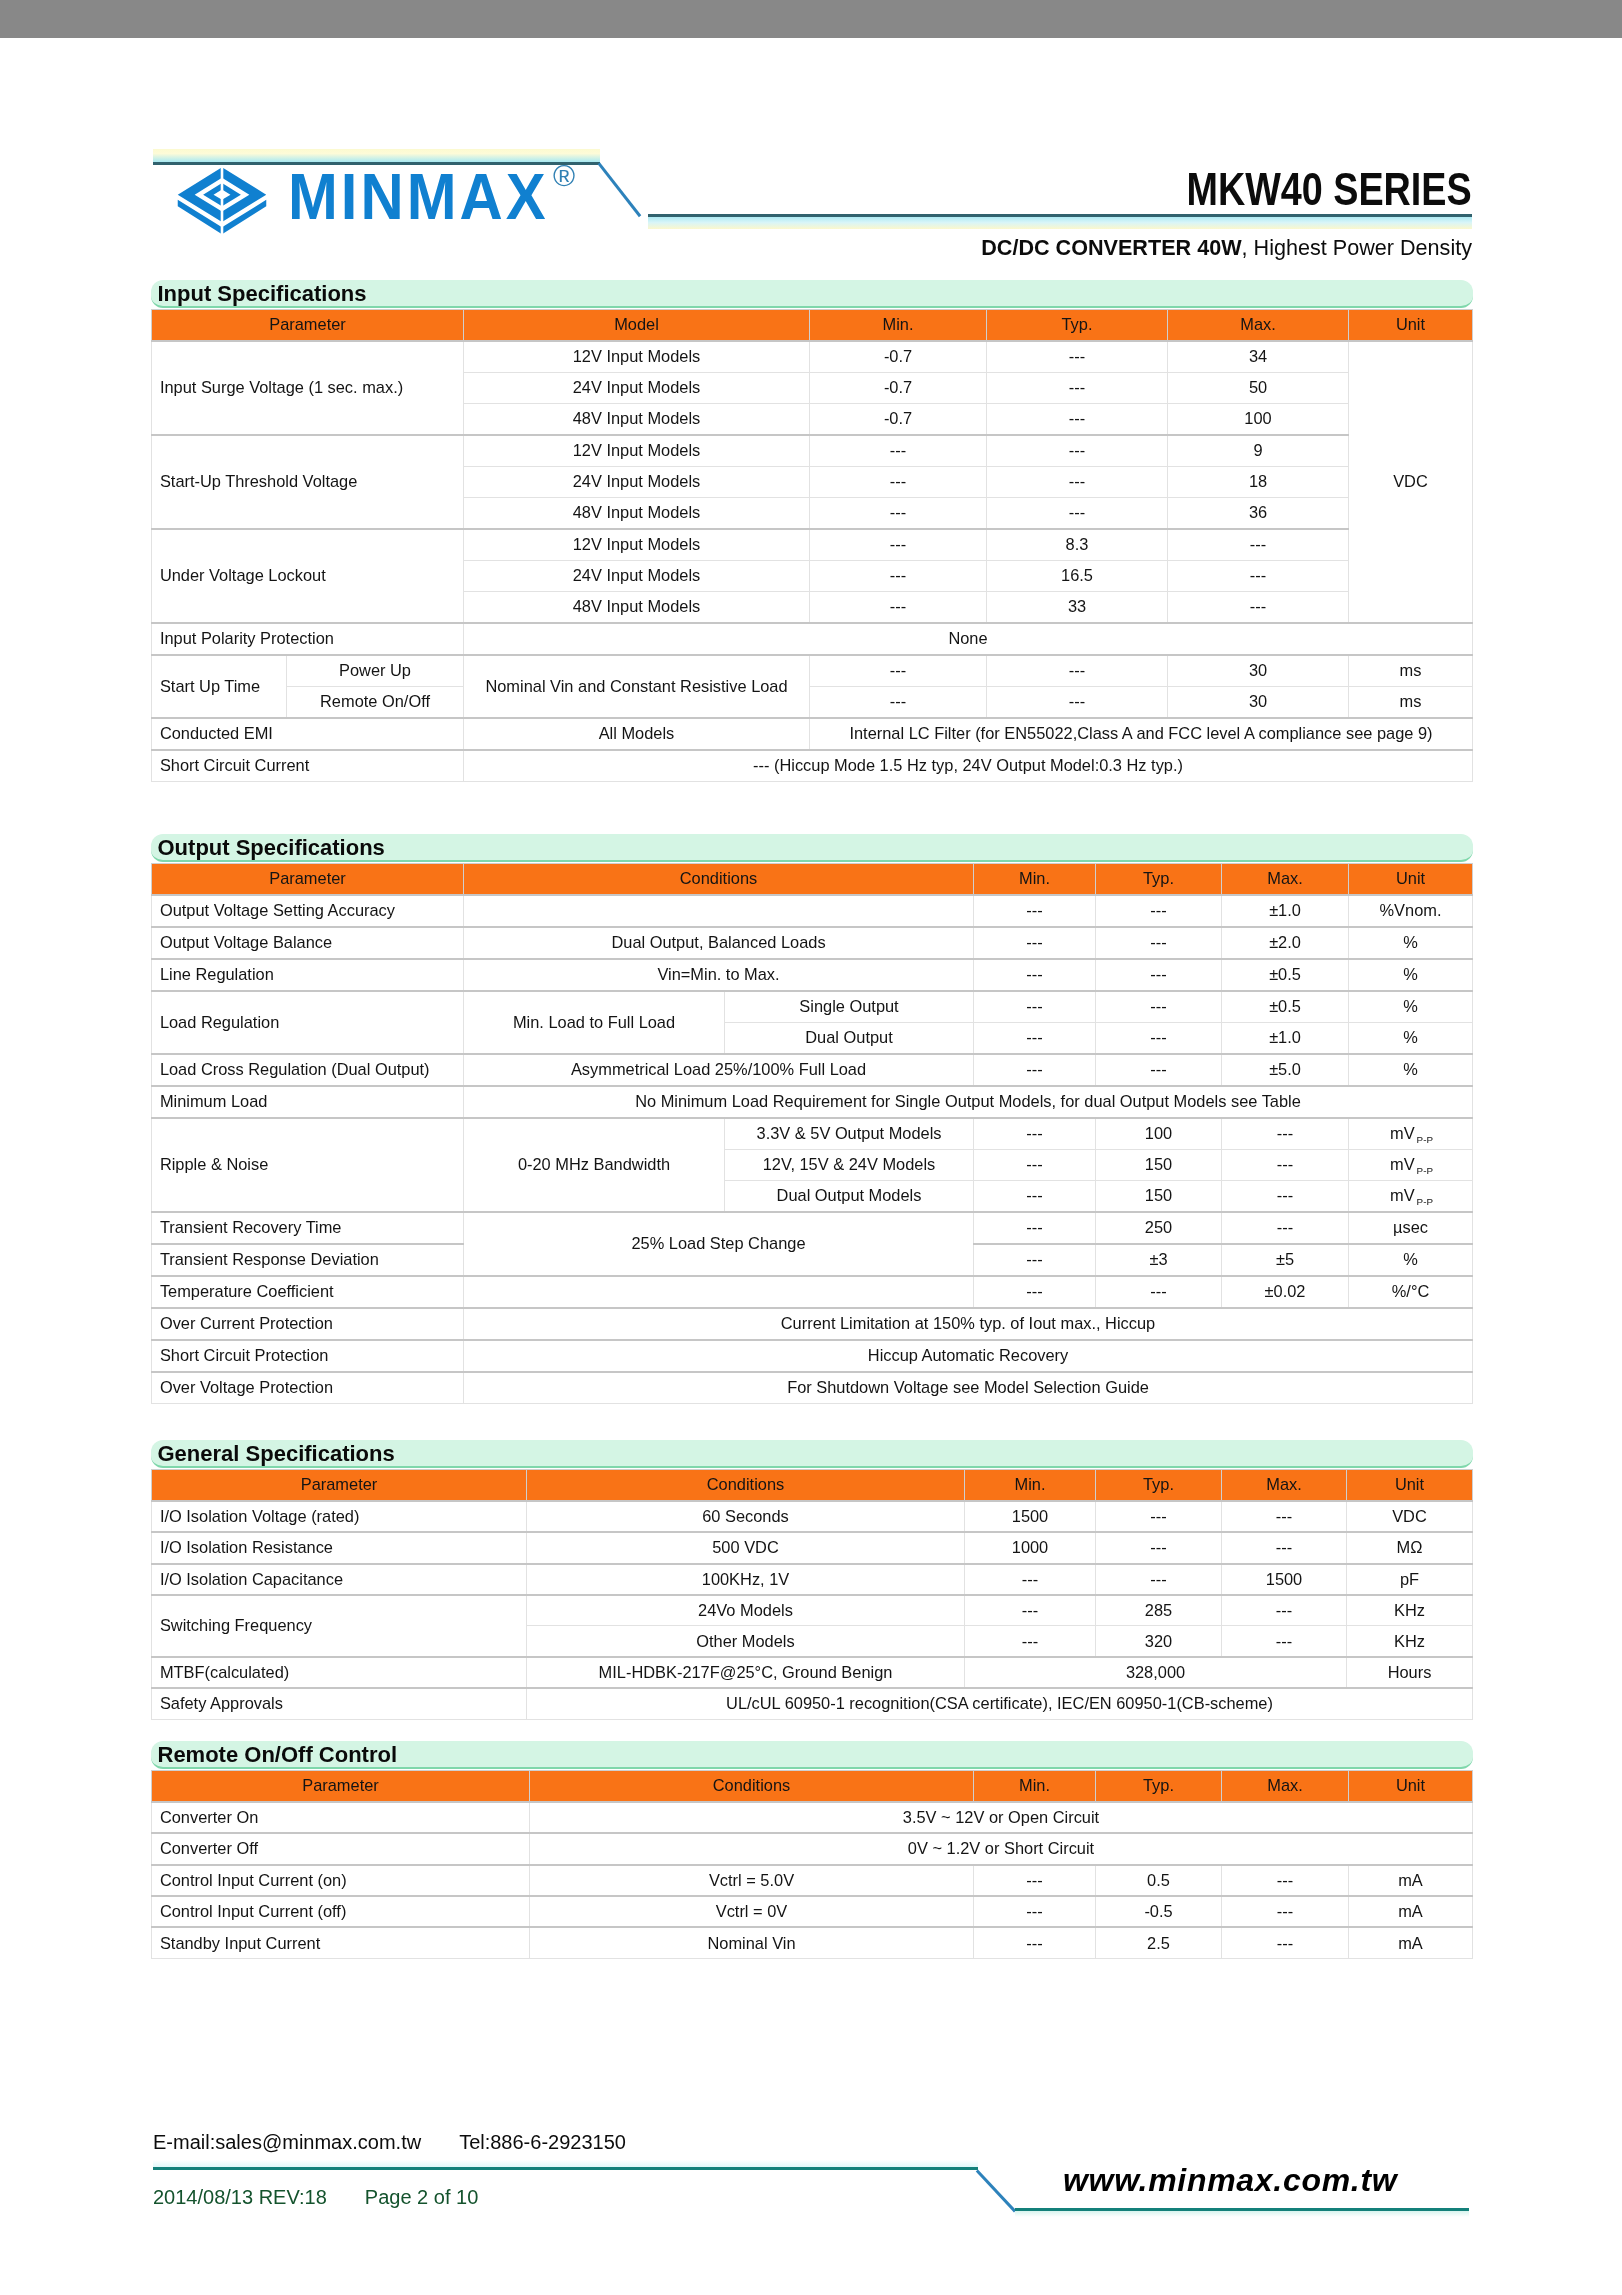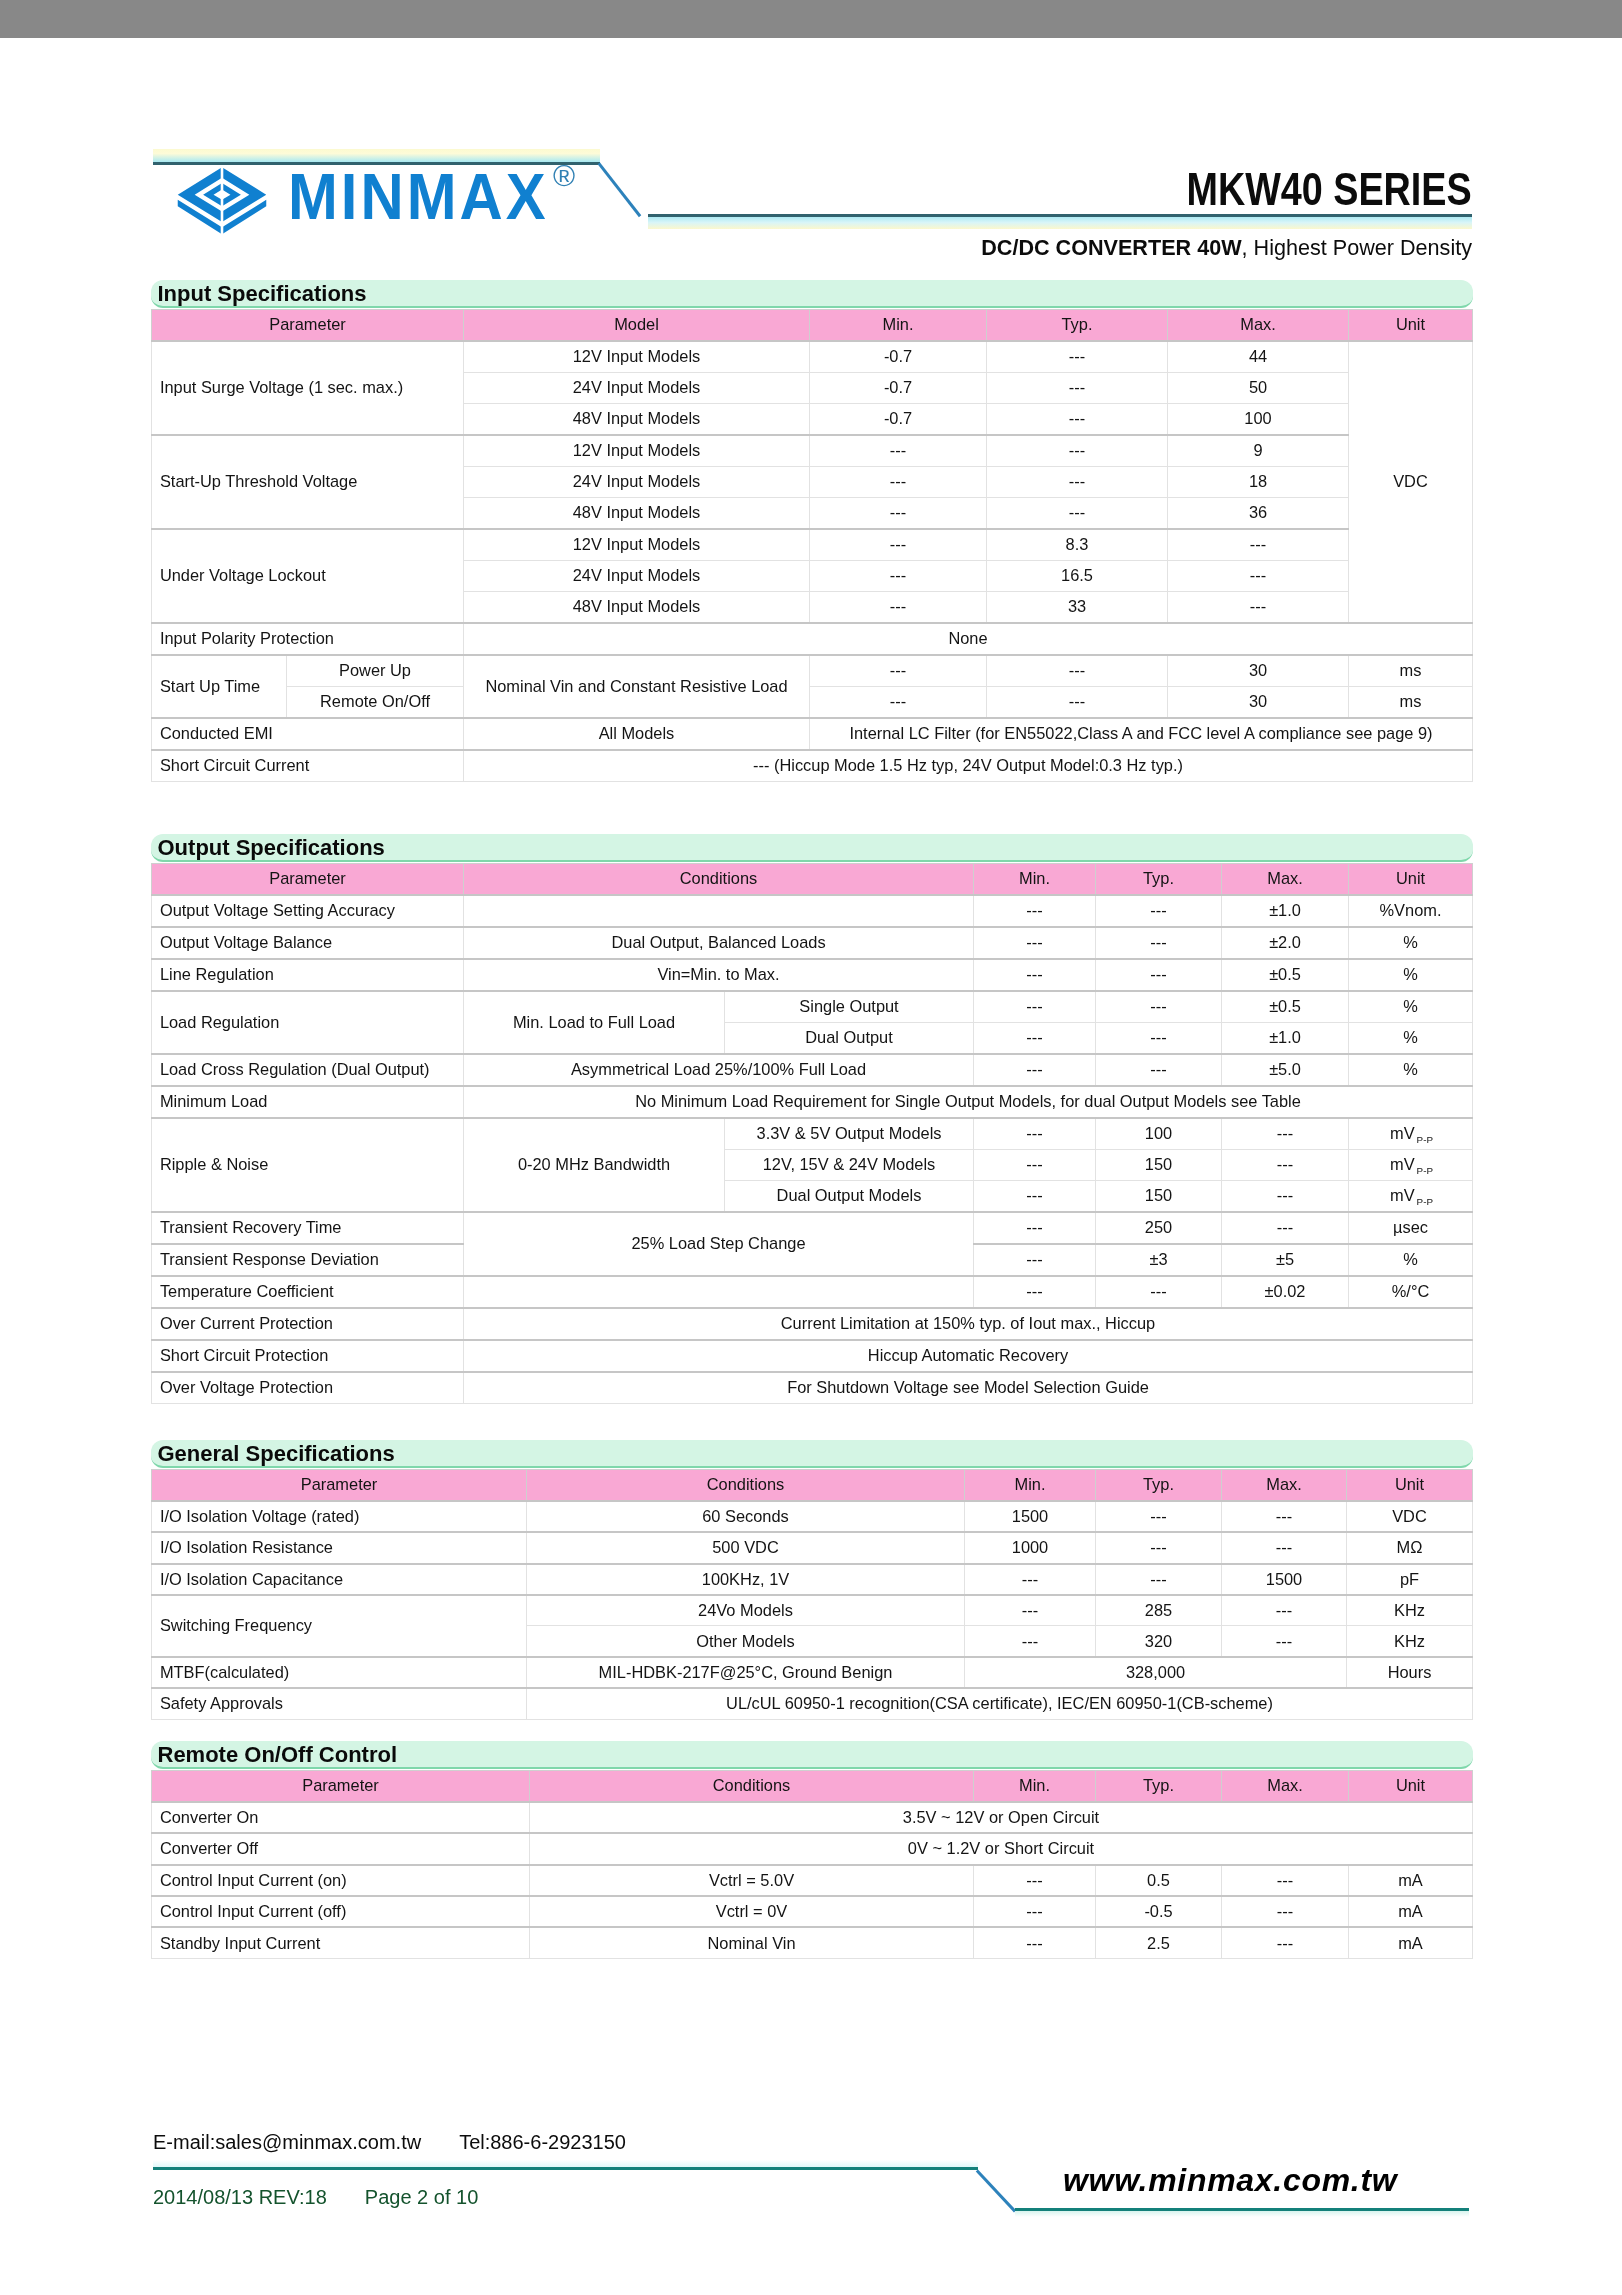--- a/index.html
+++ b/index.html
@@ -30,21 +30,21 @@
   .subtitle b{font-weight:bold;}
 
   
   .section{position:absolute;left:151px;width:1322px;}
   .bar{height:27.5px;background:#d4f5e4;border-bottom:2.6px solid #7fd7ab;
        font-size:22px;font-weight:bold;line-height:27.5px;padding-left:6.5px;box-sizing:border-box;color:#0a0a0a;border-radius:12px;}
   table.spec{border-collapse:collapse;table-layout:fixed;width:1322px;margin-top:1.3px;
              font-size:16.4px;color:#141414;border:1.3px solid #cdcdcd;}
   table.spec td, table.spec th{border:1.3px solid #e2e2e2;text-align:center;padding:0 3.9px;
              overflow:hidden;font-weight:normal;}
-  table.spec th{background:#f9a8d4;height:30px;border-color:#cfcfcf;}
+  table.spec th{background:#f97316;height:30px;border-color:#cfcfcf;}
   table.spec td.p{text-align:left;padding-left:7.9px;}
   table.spec tr.g > td{border-top:2px solid #c6c6c6;}
   .t48 td{height:30px;}
   .t47 td{height:29.4px;}
   .sub{font-size:0.6em;position:relative;top:3.9px;left:2px;}
 
   
   .f-email{position:absolute;left:153px;top:2093px;font-size:20px;color:#0c0c0c;}
   .f-email .gap{display:inline-block;width:38px;}
   .f-date{position:absolute;left:153px;top:2148px;font-size:20px;color:#14532d;}
@@ -104,21 +104,21 @@
         <th>Min.</th>
         <th>Typ.</th>
         <th>Max.</th>
         <th>Unit</th>
       </tr>
       <tr class="g">
         <td class="p" colspan="2" rowspan="3">Input Surge Voltage (1 sec. max.)</td>
         <td>12V Input Models</td>
         <td>-0.7</td>
         <td>---</td>
-        <td>44</td>
+        <td>34</td>
         <td rowspan="9">VDC</td>
       </tr>
       <tr>
         <td>24V Input Models</td>
         <td>-0.7</td>
         <td>---</td>
         <td>50</td>
       </tr>
       <tr>
         <td>48V Input Models</td>

